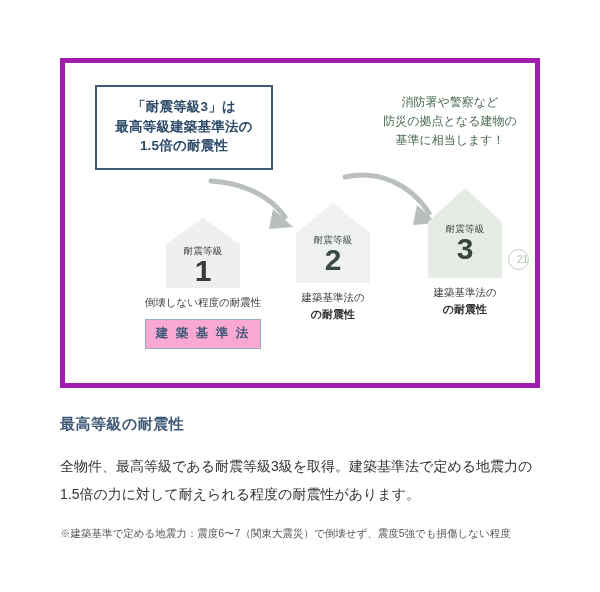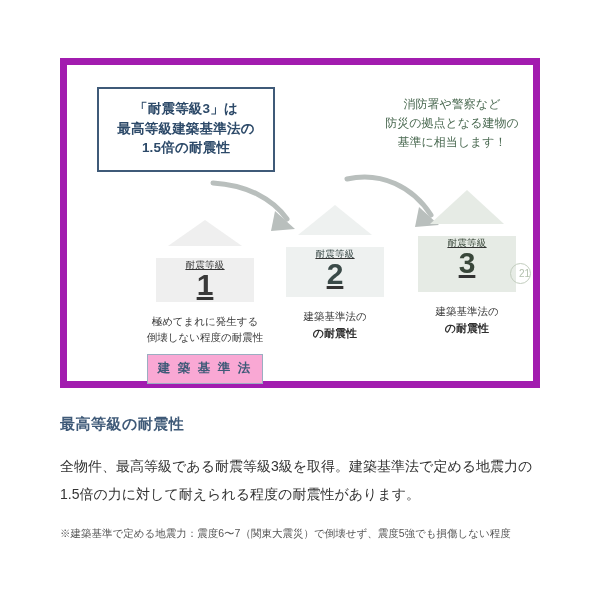--- a/index.html
+++ b/index.html
@@ -21,21 +21,21 @@
   }
 
   
   .infographic {
     position: absolute;
     left: 60px;
     top: 58px;
     width: 480px;
     height: 330px;
     background: #ffffff;
-    border: 7px solid #a21caf;
+    border: 5px solid #a21caf;
     box-sizing: border-box;
   }
 
   
   .callout {
     position: absolute;
     left: 30px;
     top: 22px;
     width: 178px;
     padding: 10px 6px 12px 6px;
@@ -83,26 +83,25 @@
     margin: 0 auto;
   }
   .house .roof {
     width: 0;
     height: 0;
     margin: 0 auto;
     border-left: 37px solid transparent;
     border-right: 37px solid transparent;
   }
   .house .body {
-    width: 98px;
-    margin: 12px auto;
+    width: 74px;
+    margin: 0 auto;
     box-sizing: border-box;
     padding-top: 2px;
     padding-bottom: 6px;
-    text-decoration: underline;
   }
   .house .label {
     font-size: 9.5px;
     line-height: 1.1;
     letter-spacing: 0.3px;
   }
   .house .grade {
     font-size: 30px;
     font-weight: bold;
     line-height: 1.05;
@@ -236,21 +235,20 @@
 
     <div class="house-col" style="left:58px; top:155px; width:160px;">
       <div class="house h1">
         <div class="roof"></div>
         <div class="body">
           <div class="label">耐震等級</div>
           <div class="grade">1</div>
         </div>
       </div>
       <div class="caption">
-        <span class="l">極めてまれに発生する</span>
         <span class="l">倒壊しない程度の耐震性</span>
       </div>
       <div class="law-badge">建 築 基 準 法</div>
     </div>
 
     <div class="house-col" style="left:198px; top:140px; width:140px;">
       <div class="house h2">
         <div class="roof"></div>
         <div class="body">
           <div class="label">耐震等級</div>

